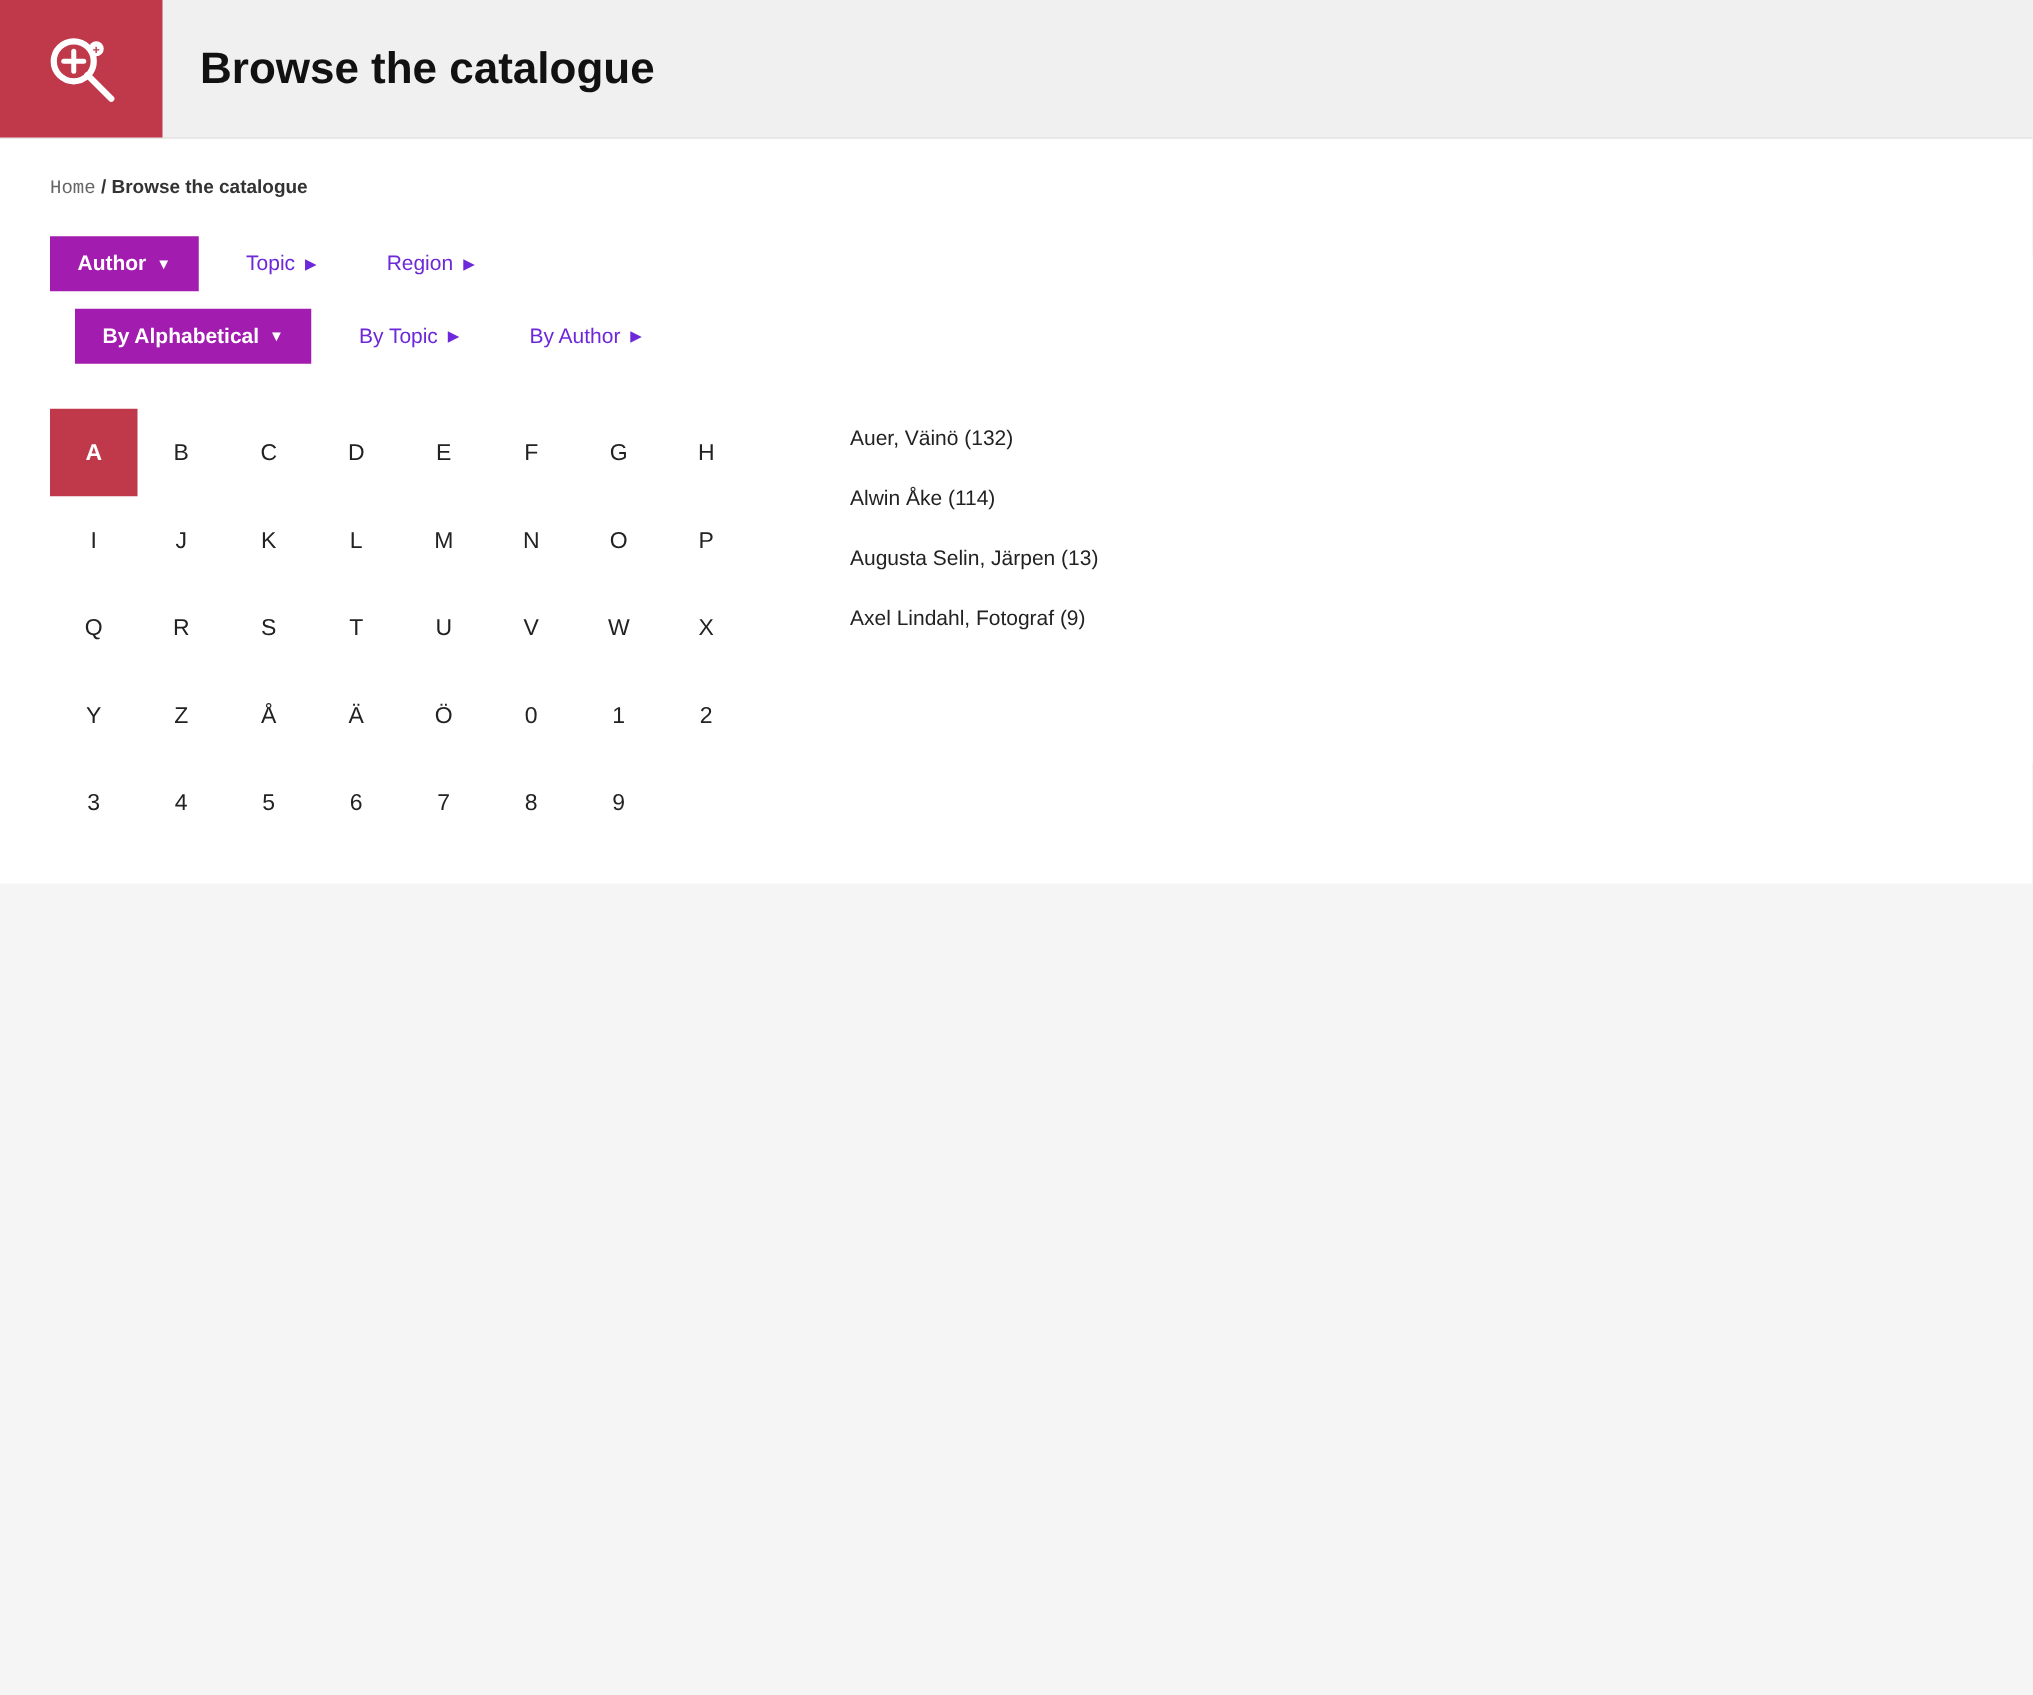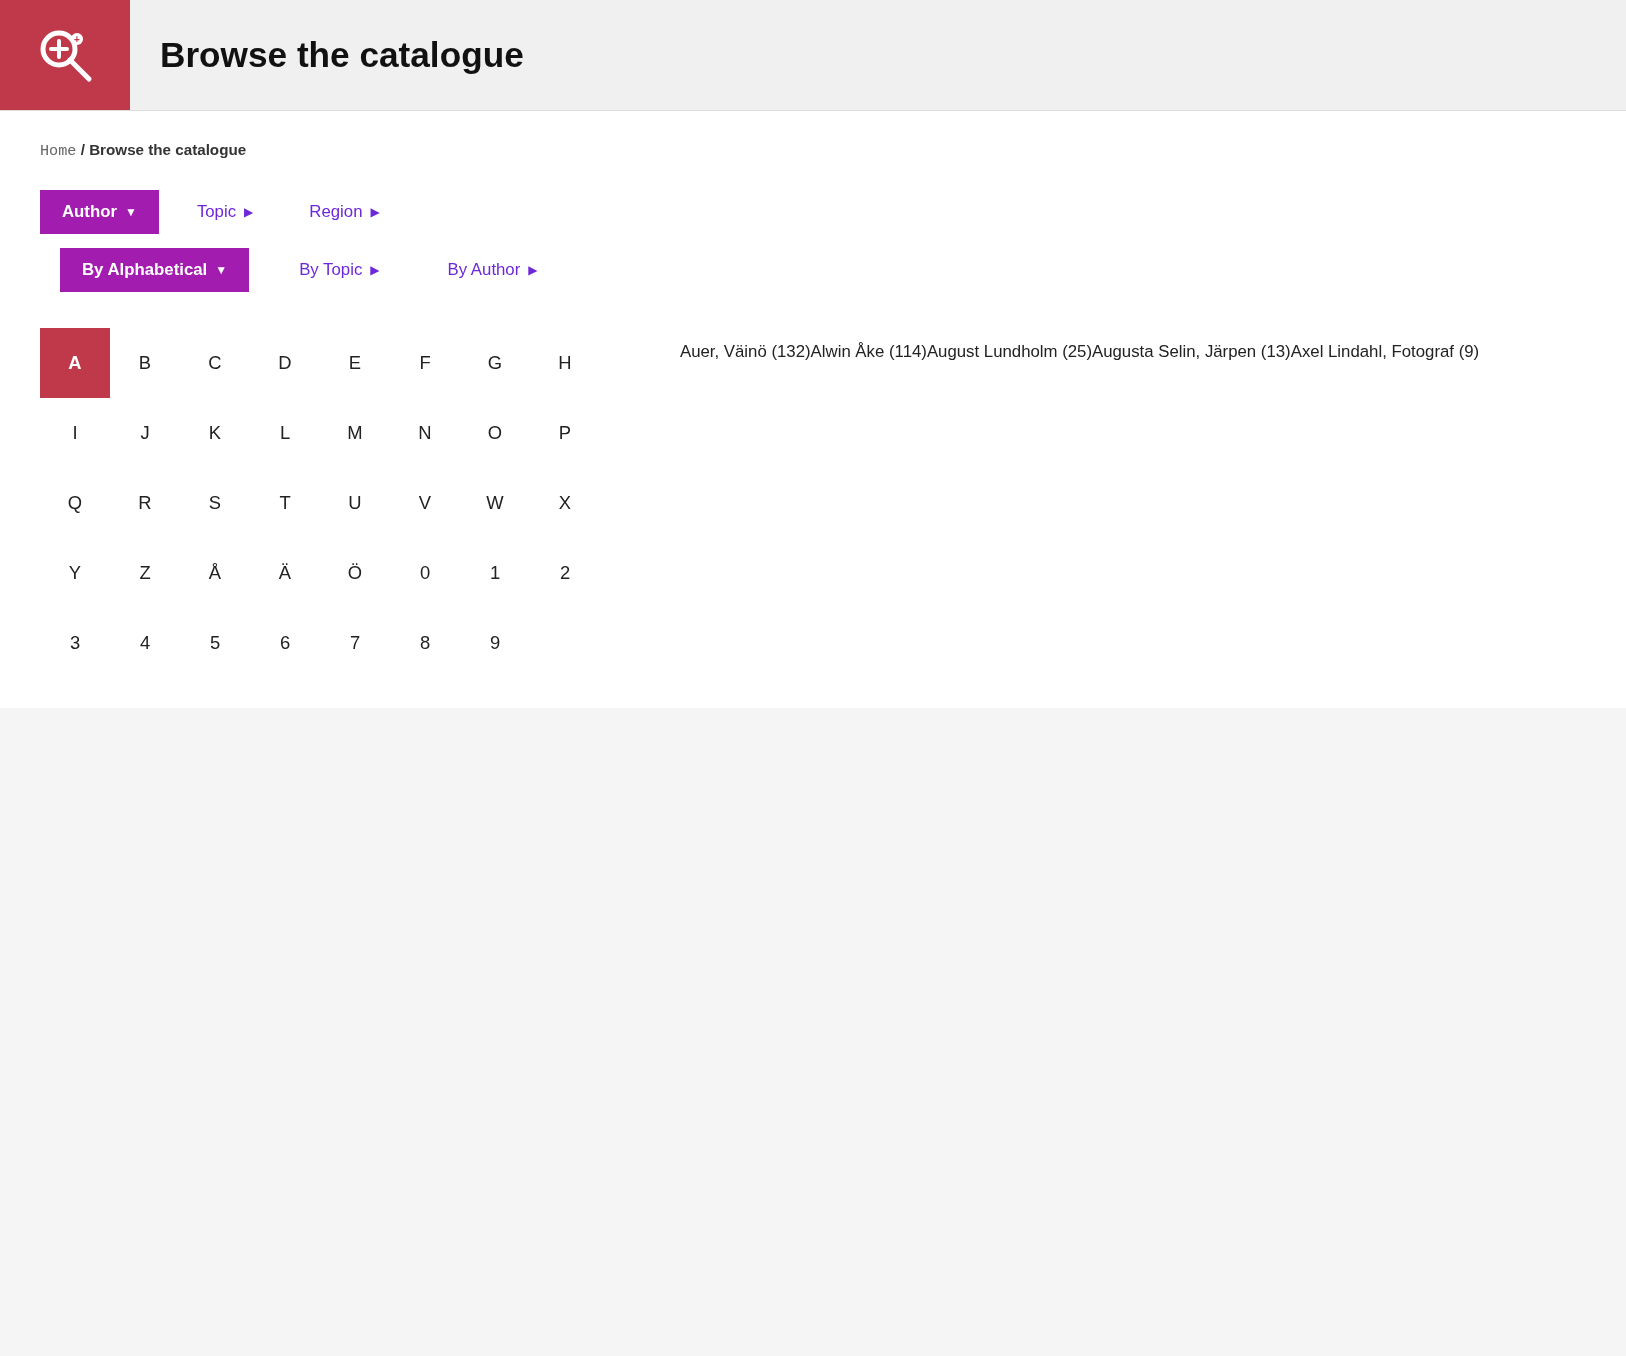--- a/index.html
+++ b/index.html
@@ -84,21 +84,21 @@
       align-items: center;
       gap: 8px;
     }
     .filter-btn-inactive .arrow {
       font-size: 0.75rem;
     }
 
     .sub-filter-row {
       display: flex;
       align-items: center;
-      gap: 32px;
+      gap: 20px;
       margin-bottom: 36px;
       padding-left: 20px;
     }
 
     .alphabet-results {
       display: flex;
       gap: 0;
     }
 
     .alphabet-grid {
@@ -122,21 +122,21 @@
     }
     .alpha-cell.active {
       background: #c0394b;
       color: #fff;
       font-weight: bold;
     }
 
     .results-list {
       padding-left: 80px;
       display: flex;
-      flex-direction: row;
+      flex-direction: column;
       gap: 0;
       flex: 1;
     }
 
     .result-item {
       padding: 14px 0;
       font-size: 1.05rem;
       color: #222;
       cursor: pointer;
       border-bottom: none;
@@ -235,19 +235,18 @@
         <div class="alpha-cell">5</div>
         <div class="alpha-cell">6</div>
         <div class="alpha-cell">7</div>
         <div class="alpha-cell">8</div>
         <div class="alpha-cell">9</div>
         <div class="alpha-cell"></div>
       </div>
     <div class="results-list" id="results-list">
         <div class="result-item">Auer, Väinö (132)</div>
         <div class="result-item">Alwin Åke (114)</div>
-        <div class="result-item">August Lundholm (25)</div>
         <div class="result-item">Augusta Selin, Järpen (13)</div>
         <div class="result-item">Axel Lindahl, Fotograf (9)</div>
       </div>
   </div>
 
 </div>
 
 </body></html>

